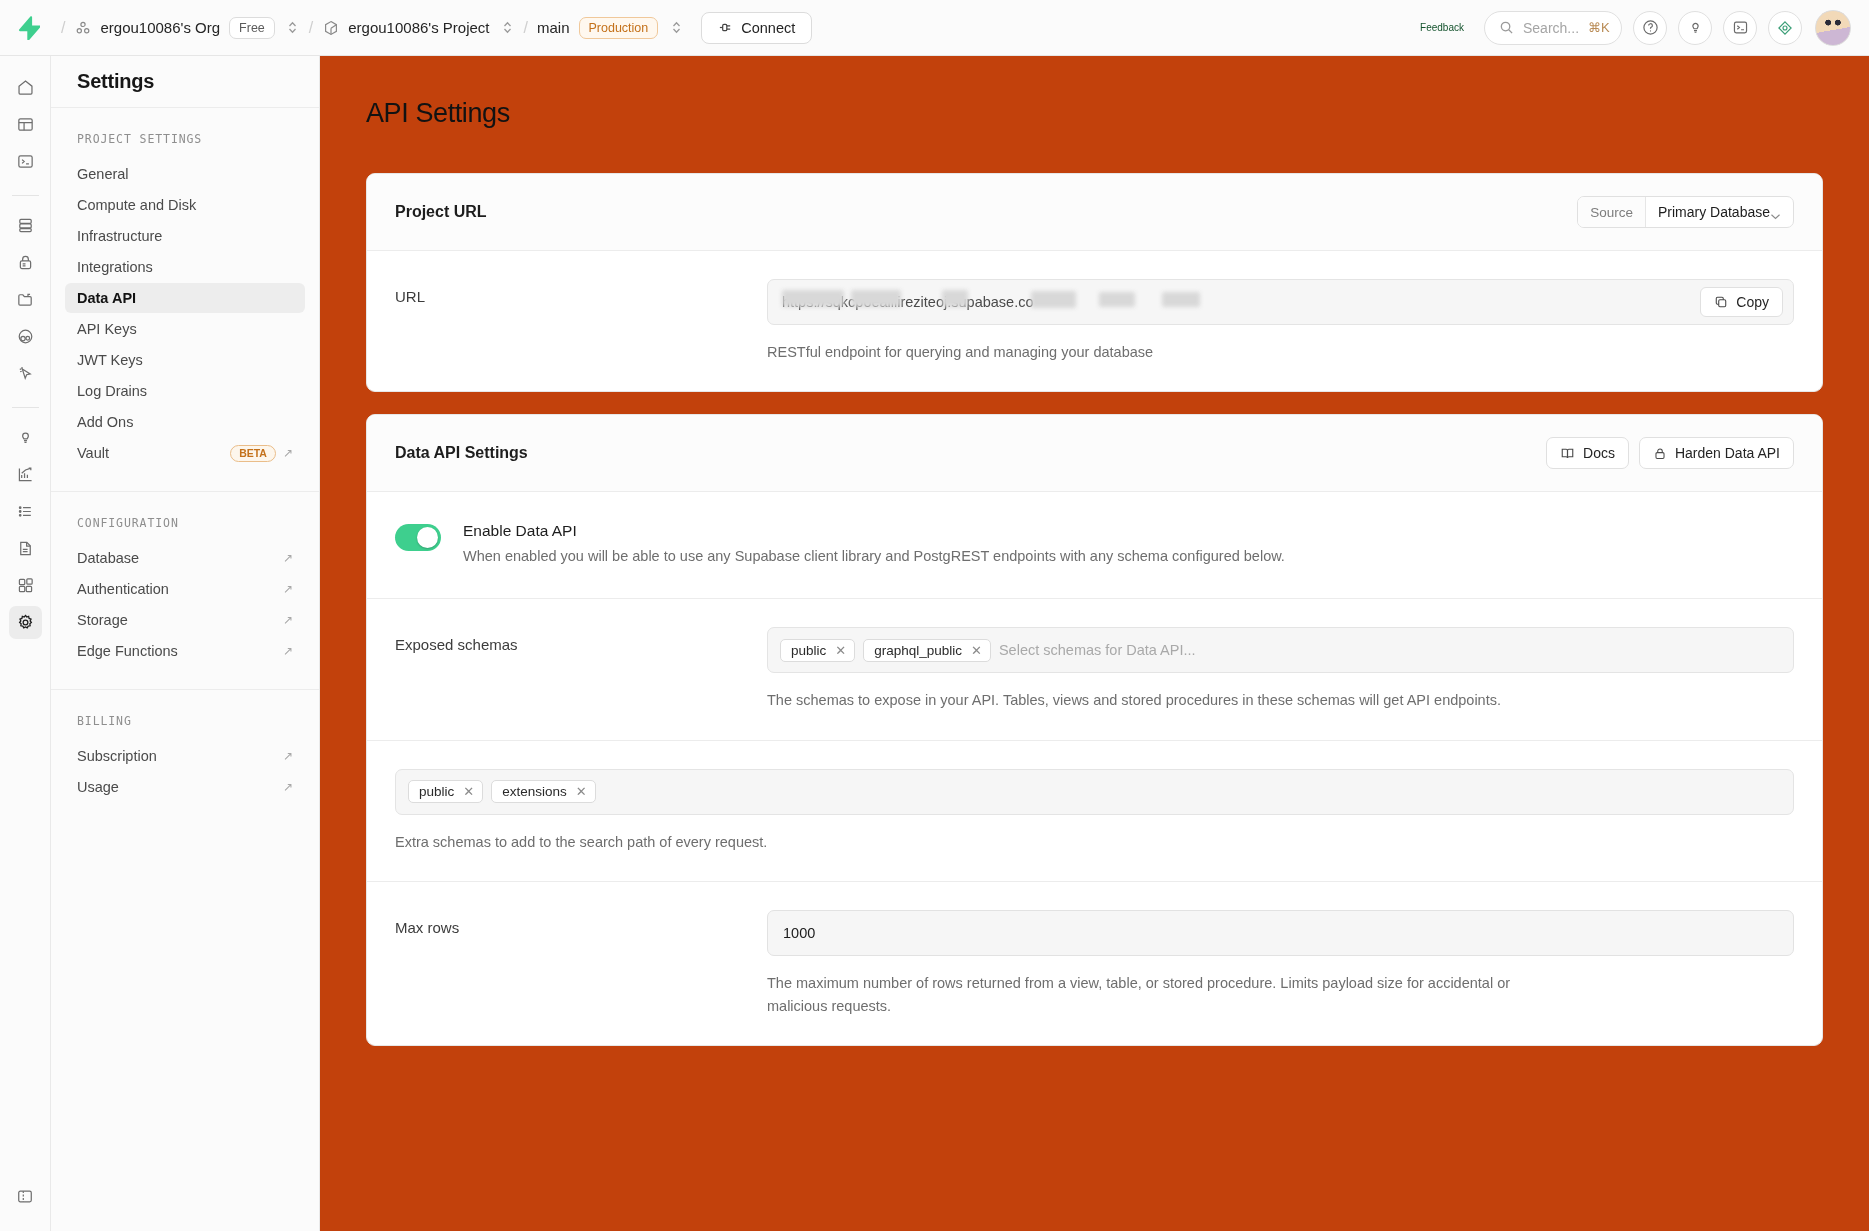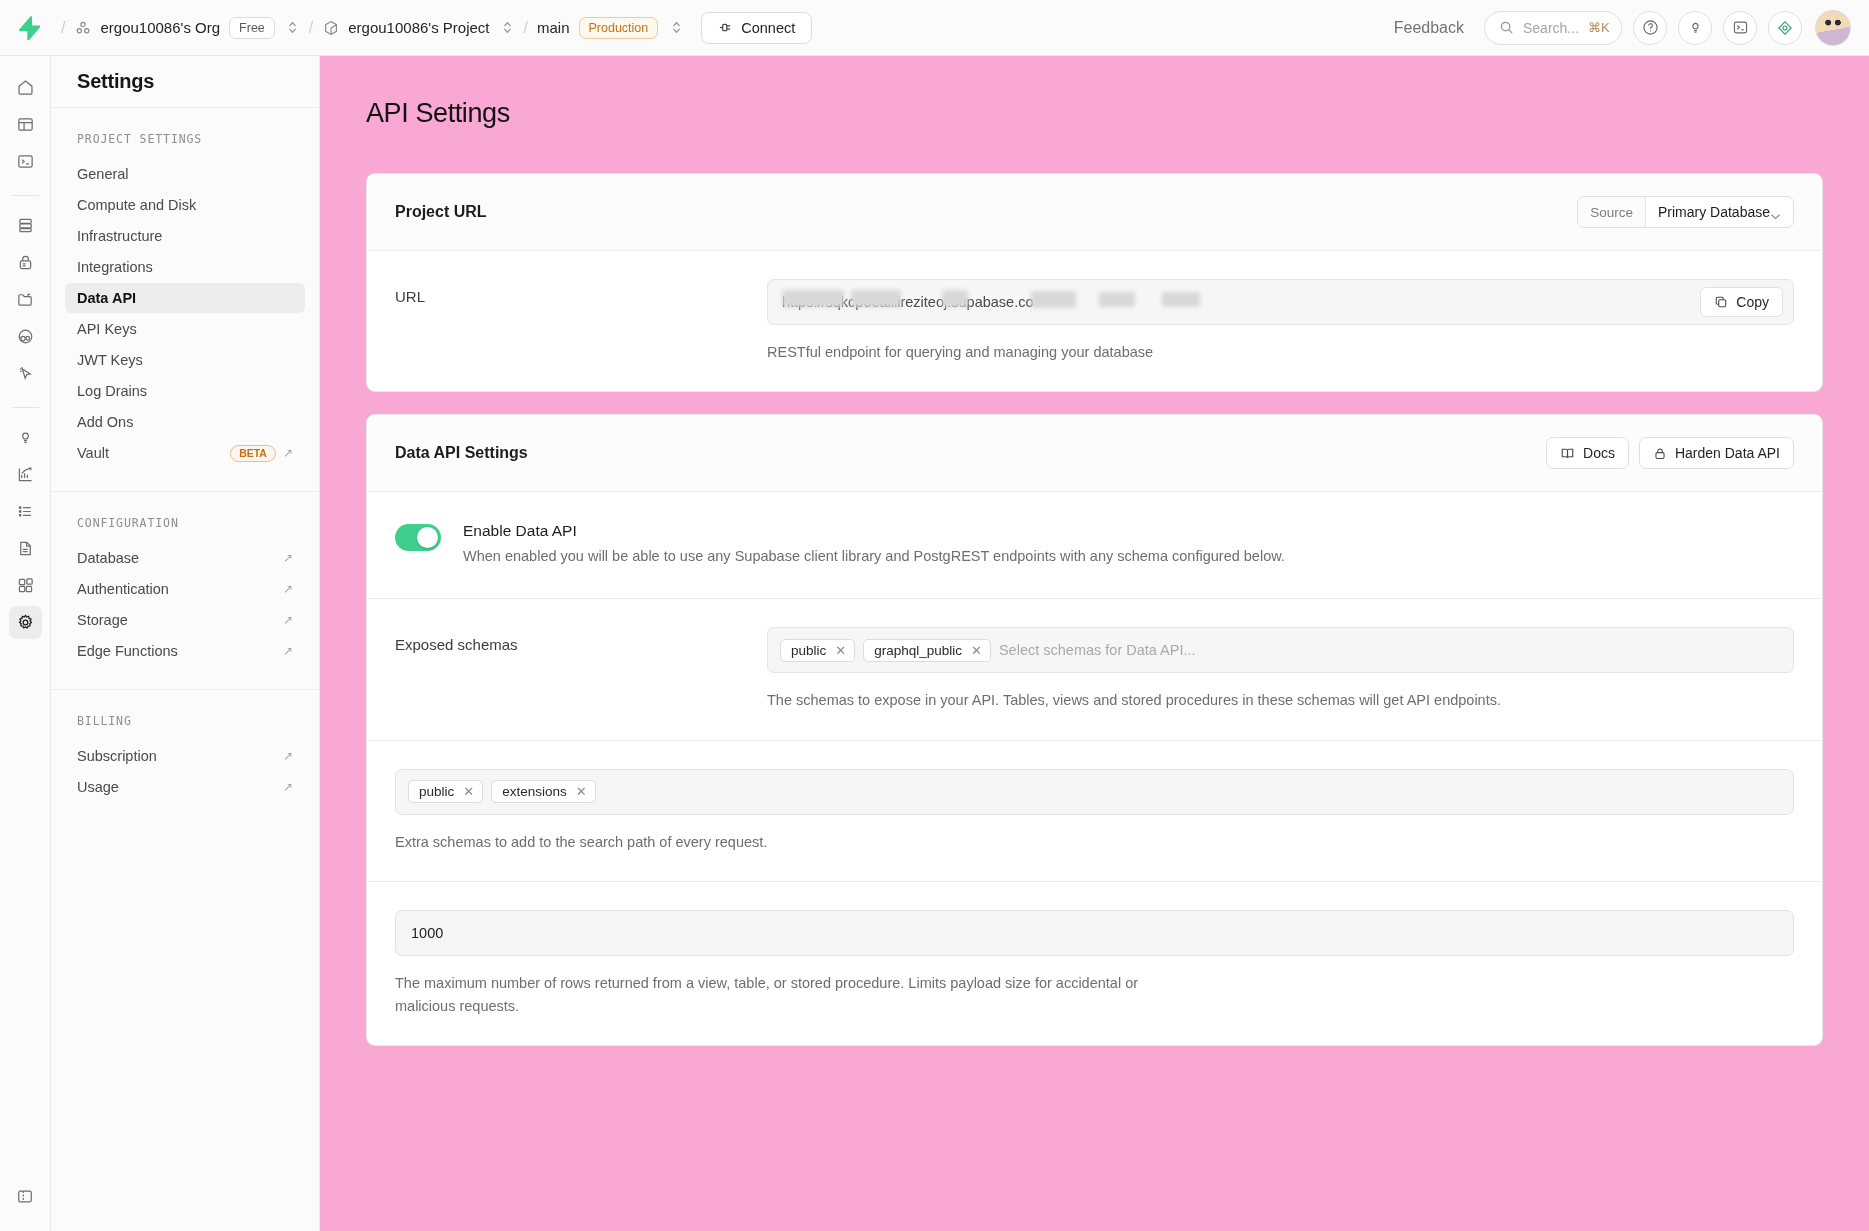--- a/index.html
+++ b/index.html
@@ -34,21 +34,21 @@
     color: #c4711a; border-color: #f0c89a; background: #fff8ef;
   }
   .chev-updown { width: 14px; height: 18px; color: #9a9a9a; display: inline-flex; align-items: center; justify-content: center; margin-left: 2px;}
   .connect-btn {
     display: flex; align-items: center; gap: 8px;
     border: 1px solid #dcdcdc; border-radius: 8px; background: #fff;
     padding: 7px 16px; font-size: 14.5px; color: #242424; margin-left: 18px; white-space: nowrap;
     cursor: pointer;
   }
   .topbar-spacer { flex: 1; }
-  .feedback { font-size: 16px; color: #737373; margin-right: 20px; cursor: pointer; white-space: nowrap;}
+  .feedback { font-size: 10px; color: #14532d; margin-right: 20px; cursor: pointer; white-space: nowrap;}
   .search-box {
     display: flex; align-items: center; gap: 9px;
     border: 1px solid #e0e0e0; border-radius: 999px; background: #fff;
     height: 34px; width: 138px; padding: 0 14px; cursor: text;
   }
   .search-box .ph { font-size: 14px; color: #a5a5a5; flex: 1; white-space: nowrap;}
   .search-box .kbd { font-size: 13px; color: #b98b55; white-space: nowrap;}
   .round-btn {
     width: 34px; height: 34px; border-radius: 50%; border: 1px solid #e0e0e0;
     background: #fff; display: flex; align-items: center; justify-content: center;
@@ -108,21 +108,21 @@
   }
   .nav-item.active { background: #ededed; color: #131313; font-weight: 700; }
   .nav-right { display: flex; align-items: center; gap: 7px; text-align: center; }
   .beta-badge {
     font-size: 10.5px; color: #c4711a; border: 1px solid #eabd89;
     background: #fdf6ec; border-radius: 999px; padding: 1.5px 8px; font-weight: 600;
   }
   .ext-arrow { color: #a8a8a8; font-size: 12px; line-height: 1; }
 
   
-  .main { flex: 1; overflow: hidden; background: #f9a8d4; padding: 42px 46px 0 46px; }
+  .main { flex: 1; overflow: hidden; background: #c2410c; padding: 42px 46px 0 46px; }
   .page-title { font-size: 27px; font-weight: 400; color: #121212; letter-spacing: -0.4px; margin-bottom: 44px;}
 
   .card { border: 1px solid #e7e7e7; border-radius: 9px; background: #fff; margin-bottom: 22px; overflow: hidden; }
   .card-head {
     display: flex; align-items: center; justify-content: space-between;
     padding: 22px 28px; border-bottom: 1px solid #ececec; background: #fcfcfc;
   }
   .card-head-title { font-size: 16px; font-weight: 600; color: #1d1d1d; }
   .head-actions { display: flex; align-items: center; gap: 10px; }
 
@@ -617,20 +617,21 @@
               <span class="tag">
                 <span>extensions</span>
                 <span class="x">✕</span>
               </span>
             </div>
             <div class="row-help">Extra schemas to add to the search path of every request.</div>
           </div>
         </div>
 
         <div class="row">
+          <div class="row-label">Max rows</div>
           <div class="row-field">
             <div class="text-input">1000</div>
             <div class="row-help">The maximum number of rows returned from a view, table, or stored procedure. Limits payload size for accidental or malicious requests.</div>
           </div>
         </div>
       </div>
     </div>
   </div>
 </div>
 

